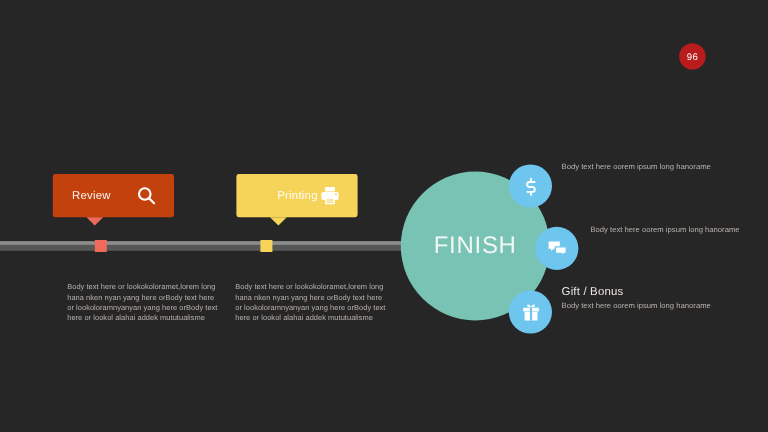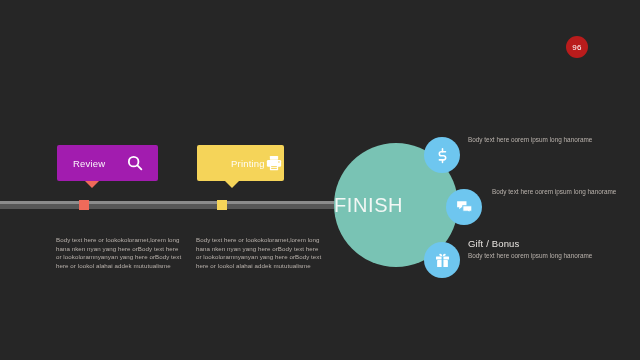--- a/index.html
+++ b/index.html
@@ -79,23 +79,23 @@
   }
   .card .tail {
     position: absolute;
     bottom: -7px;
     left: 28px;
     width: 0;
     height: 0;
     border-left: 7px solid transparent;
     border-right: 7px solid transparent;
   }
-  .card-review  { left: 57px;  top: 145px; width: 101px; background: #a21caf; }
+  .card-review  { left: 44px;  top: 145px; width: 101px; background: #c2410c; }
   .card-review .tail  { border-top: 7px solid #ef6a5a; }
-  .card-print   { left: 197px; top: 145px; width: 87px; background: #f5d459; padding-left: 34px; }
+  .card-print   { left: 197px; top: 145px; width: 101px; background: #f5d459; padding-left: 34px; }
   .card-print .tail   { border-top: 7px solid #f5d459; }
   .card-icon { width: 18px; height: 18px; display: block; }
 
   
   .body-copy {
     position: absolute;
     top: 236px;
     width: 128px;
     color: #b9b2ac;
     font-size: 6.2px;
@@ -109,20 +109,21 @@
   .finish {
     position: absolute;
     left: 334px;
     top: 143px;
     width: 124px;
     height: 124px;
     border-radius: 50%;
     background: #79c3b4;
     display: flex;
     align-items: center;
+    justify-content: center;
   }
   .finish-text {
     color: #f2f7f5;
     font-size: 20px;
     letter-spacing: .6px;
     font-weight: 300;
   }
 
   
   .item { position: absolute; }

